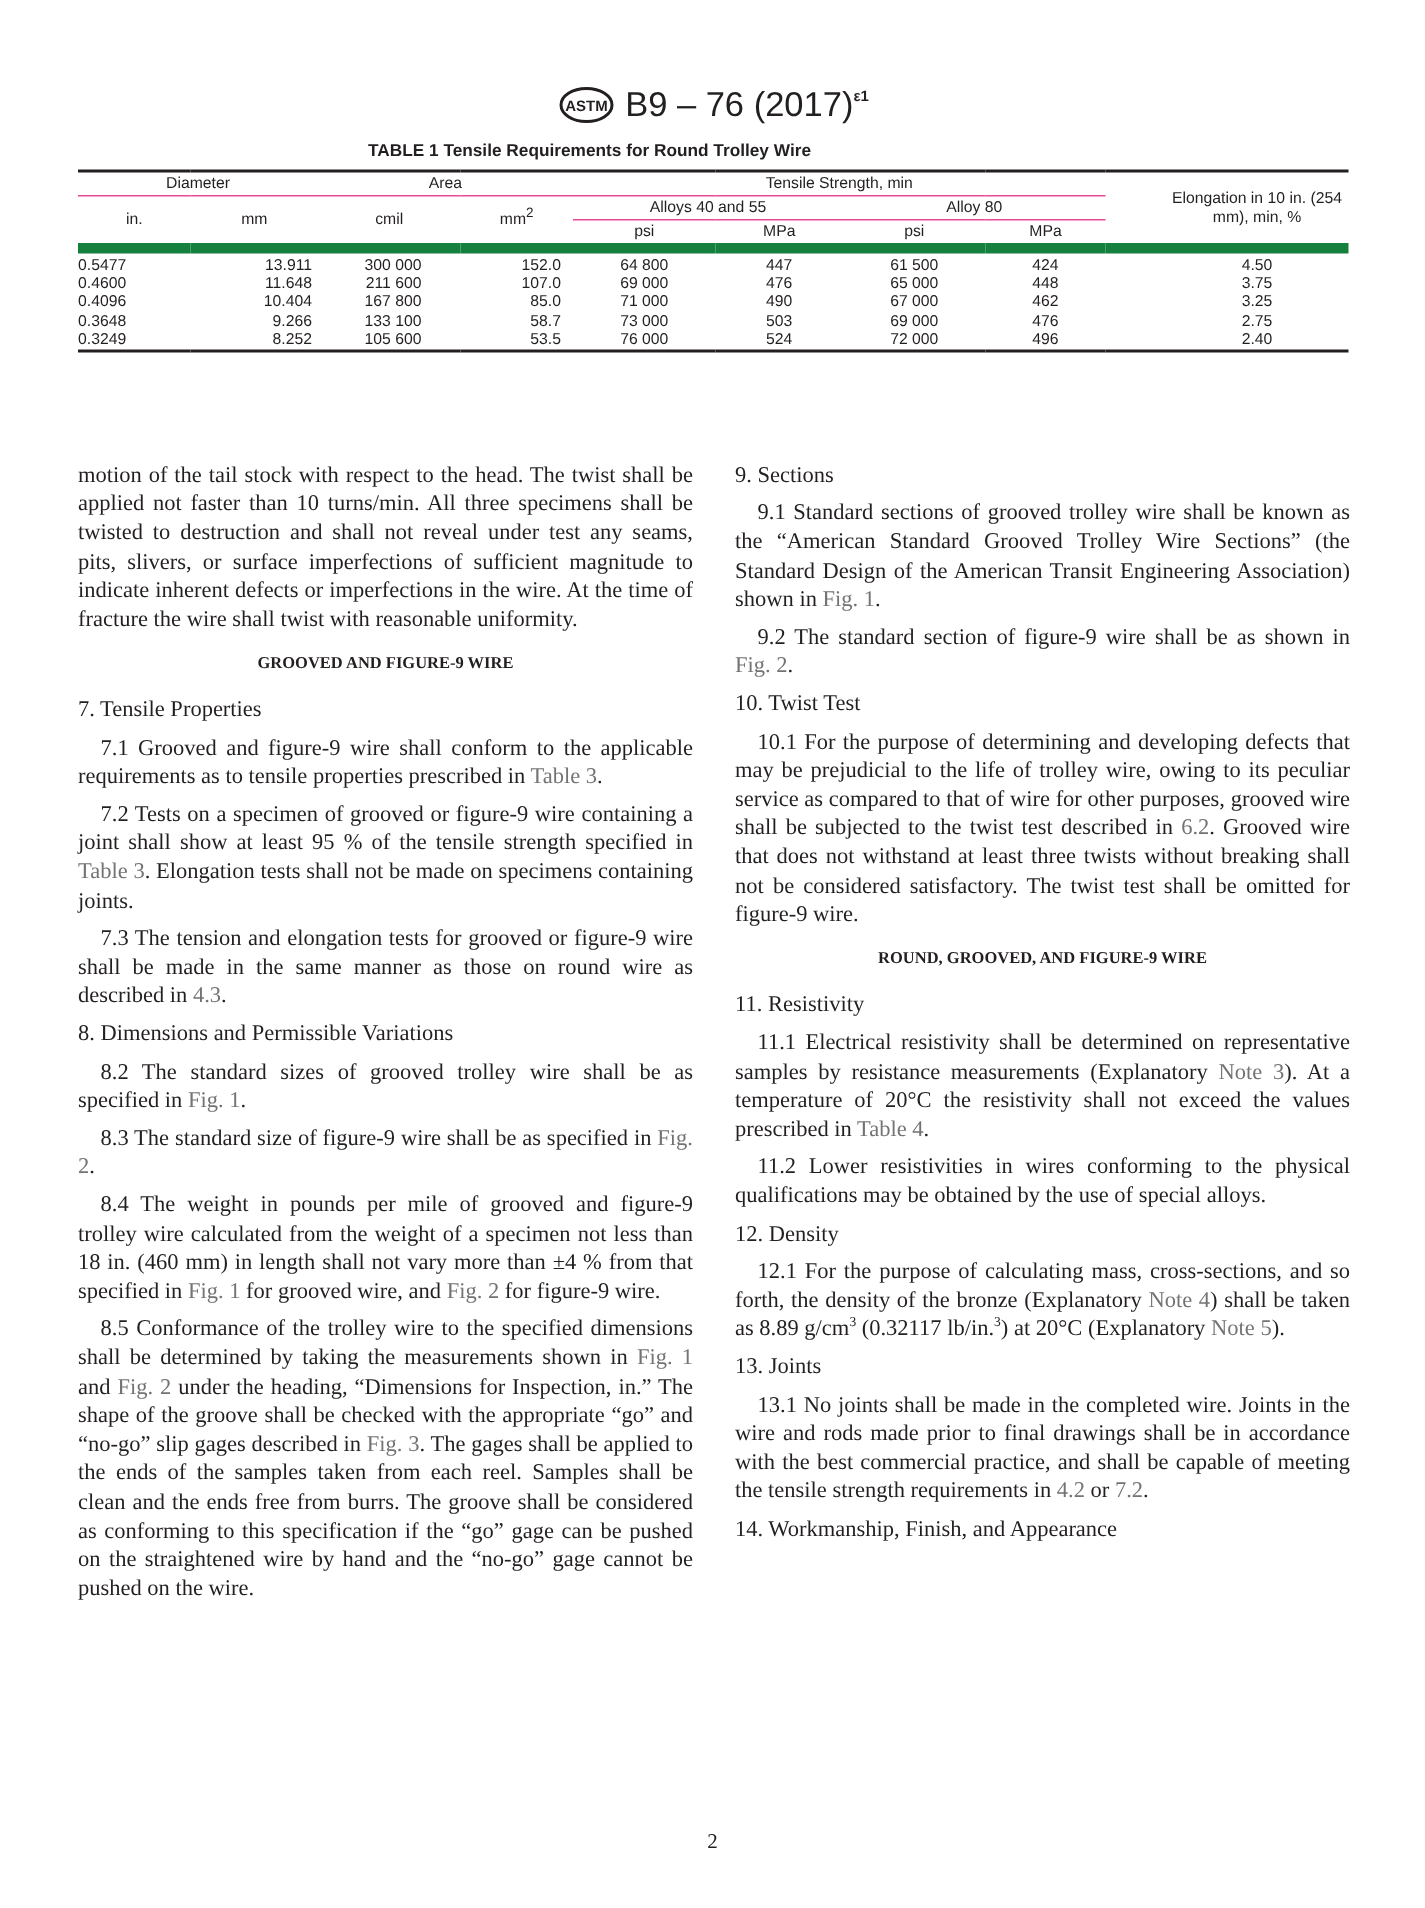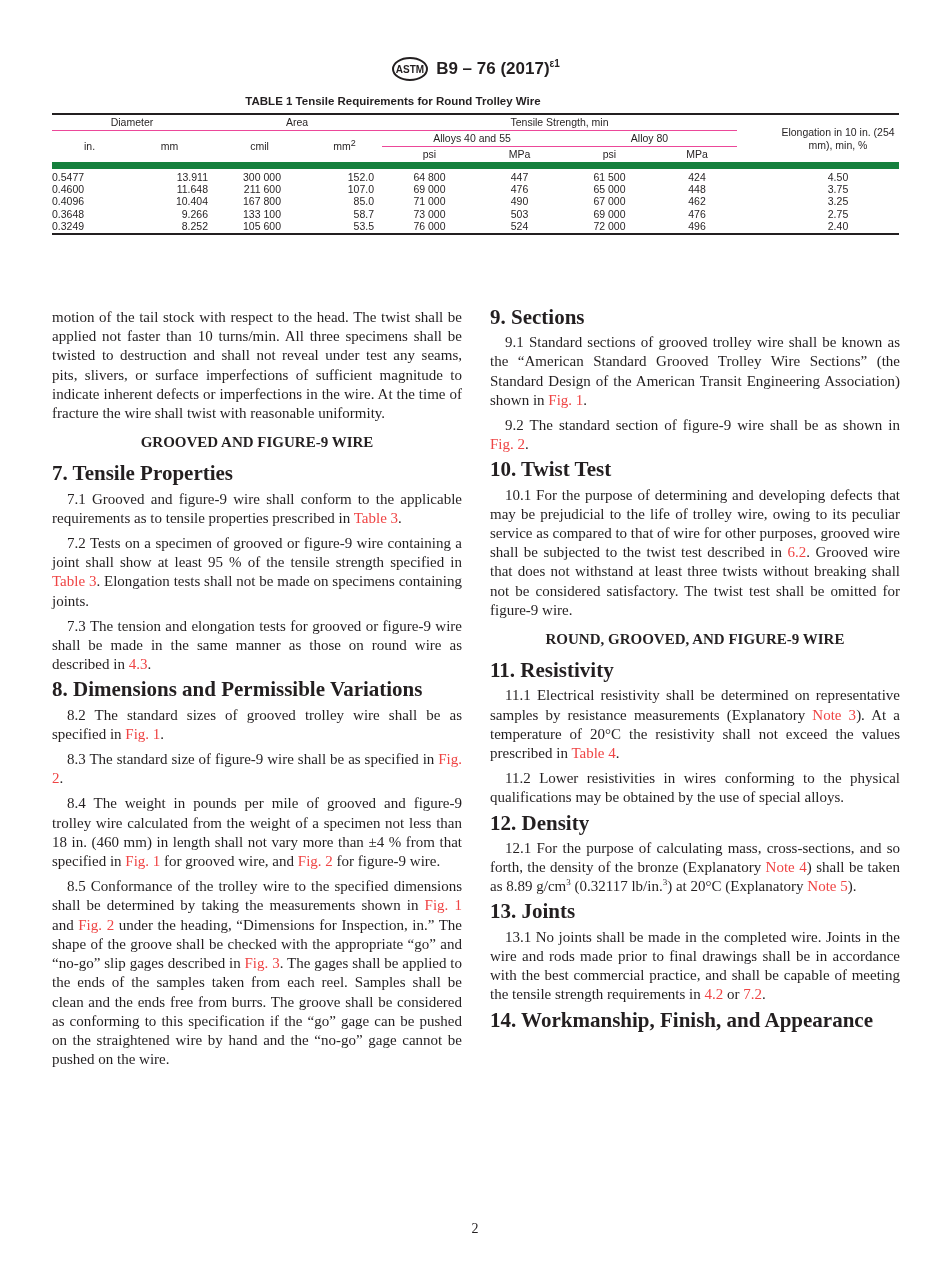--- a/index.html
+++ b/index.html
@@ -1,40 +1,40 @@
 <!DOCTYPE html>
 <html><head>
 <meta charset="utf-8">
 <style>
   html, body { margin: 0; padding: 0; background: #ffffff; }
   body { width: 950px; height: 1272px; position: relative; overflow: hidden; color: #231f20; }
   .header { position: absolute; top: 56px; left: 0; width: 950px; text-align: center; font-family: "Liberation Sans", sans-serif; }
   .header .logo { display: inline-block; width: 40px; height: 26px; vertical-align: middle; margin-right: 6px; }
-  .header .designation { font-weight: bold; font-size: 17px; vertical-align: middle; }
+  .header .designation { font-weight: normal; font-size: 23px; vertical-align: middle; }
   .header sup { font-size: 10px; font-weight: bold; }
   .table-title { position: absolute; top: 95px; left: 0; width: 786px; text-align: center; font-family: "Liberation Sans", sans-serif; font-weight: bold; font-size: 11.5px; }
   table.t1 { position: absolute; top: 113px; left: 52px; width: 847px; border-collapse: collapse; font-family: "Liberation Sans", sans-serif; font-size: 10.5px; }
   table.t1 th { font-weight: normal; padding: 1px 0; line-height: 13px; }
   table.t1 td { padding: 0; line-height: 12.2px; }
   table.t1 thead tr:first-child th { border-top: 2px solid #231f20; }
   table.t1 .rule-b { border-bottom: 1px solid #ec4899; }
   table.t1 tbody tr:first-child td { border-top: 7px solid #15803d; padding-top: 2px; }
   table.t1 tbody tr:last-child td { border-bottom: 2px solid #231f20; padding-bottom: 1px; }
   .c { text-align: center; }
   .l { text-align: left; }
   .r { text-align: right; }
   .col { position: absolute; top: 308px; width: 410px; font-family: "Liberation Serif", serif; font-size: 15px; line-height: 19.2px; text-align: justify; }
   .col.left { left: 52px; }
   .col.right { left: 490px; }
   .col p { margin: 0 0 6px 0; text-indent: 15px; }
   .col p.cont { text-indent: 0; }
-  .col h3 { font-size: 21px; margin: 0 0 6px 0; font-weight: bold; }
-  .col h2 { font-size: 15px; text-align: center; margin: 10px 0 12px 0; font-weight: bold; }
+  .col h3 { font-size: 15px; margin: 0 0 6px 0; font-weight: normal; }
+  .col h2 { font-size: 11px; text-align: center; margin: 10px 0 12px 0; font-weight: bold; }
   .col .sp { margin-top: 2px; }
-  a.ref { color: #ef4444; text-decoration: none; }
+  a.ref { color: #737373; text-decoration: none; }
   sup.s { font-size: 9px; line-height: 0; }
   .page-num { position: absolute; top: 1221px; left: 0; width: 950px; text-align: center; font-family: "Liberation Serif", serif; font-size: 14px; }
 </style>
 </head>
 <body>
 
 <div class="header">
   <svg class="logo" viewBox="0 0 40 26">
     <ellipse cx="20" cy="13" rx="17" ry="11" fill="none" stroke="#231f20" stroke-width="2"></ellipse>
     <text x="20" y="17" font-size="10" font-family="Liberation Sans, sans-serif" font-weight="bold" text-anchor="middle" fill="#231f20">ASTM</text>

